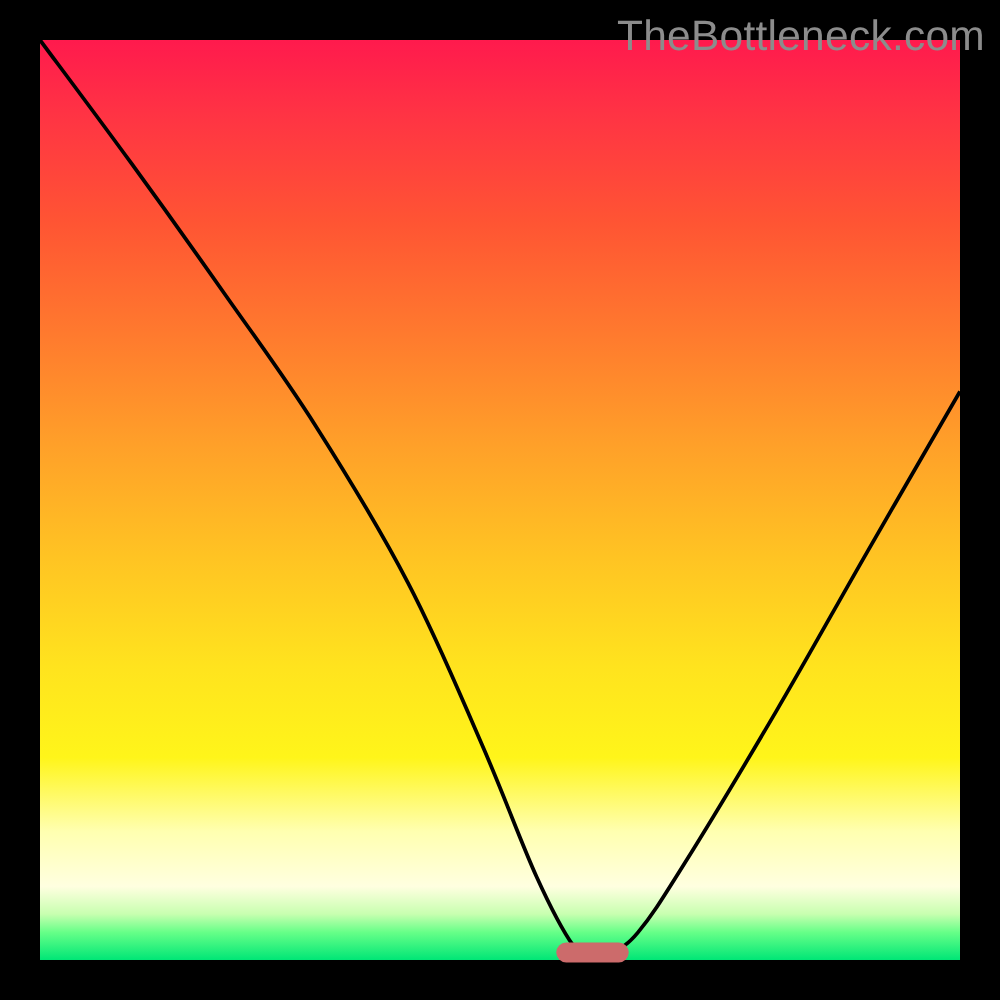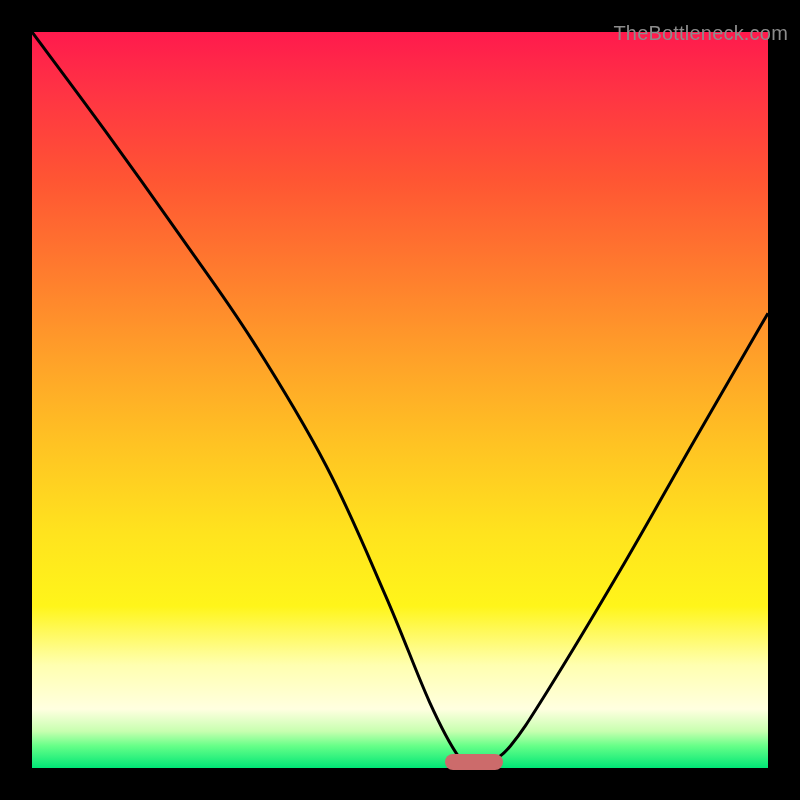--- a/index.html
+++ b/index.html
@@ -36,24 +36,24 @@
       #fff51a 78%,
       #ffffb0 86%,
       #ffffe0 92%,
       #c8ffb0 95%,
       #66ff88 97%,
       #00e676 100%
     );
   }
   .watermark {
     position: absolute;
-    top: 22px;
+    top: 10px;
     right: 12px;
     color: #8c8c8c;
-    font-size: 20px;
+    font-size: 34px;
     font-weight: 500;
     letter-spacing: 0.2px;
     user-select: none;
   }
   svg.curve {
     position: absolute;
     left: 0;
     top: 0;
     width: 736px;
     height: 736px;

